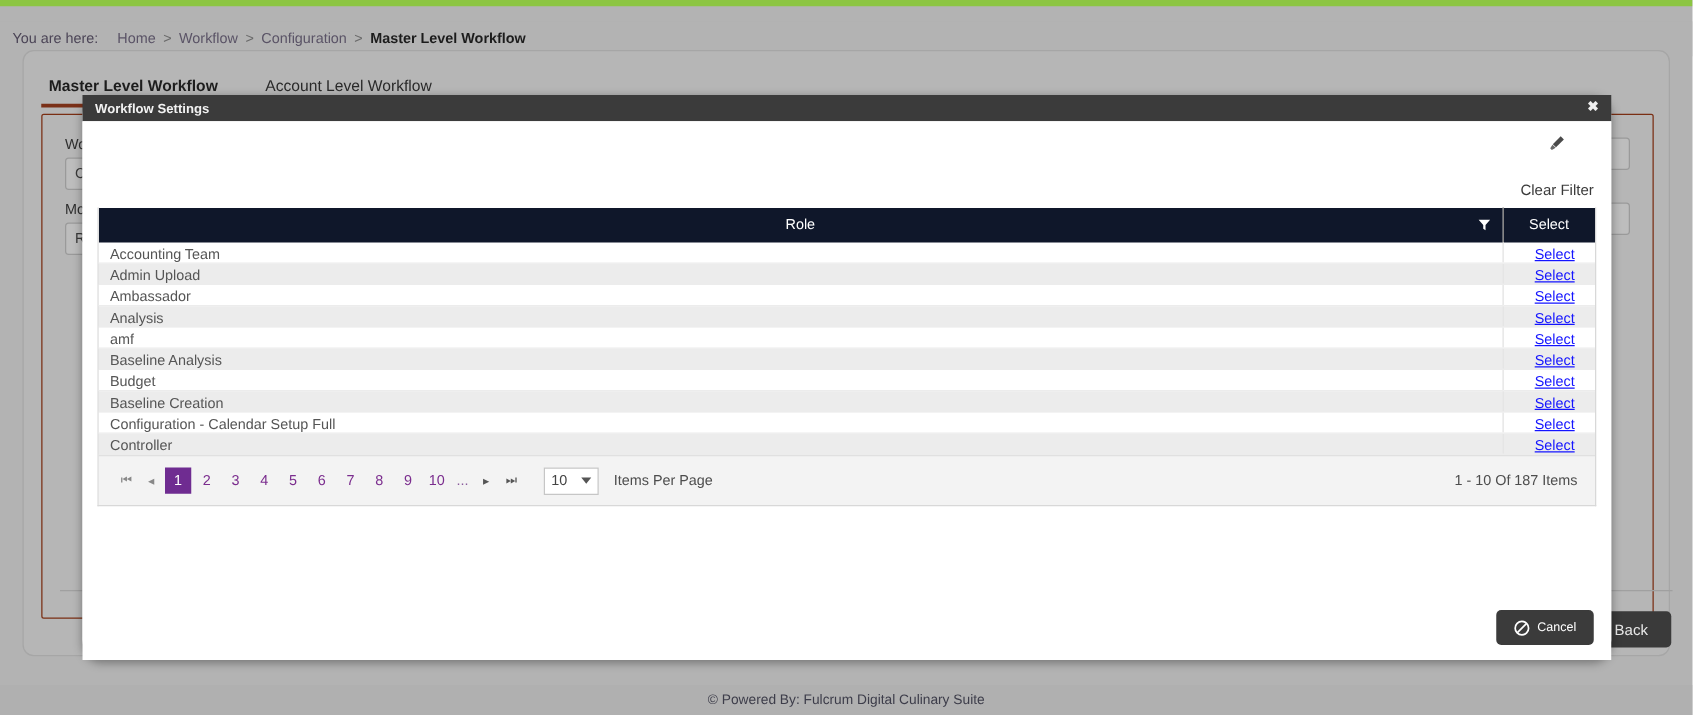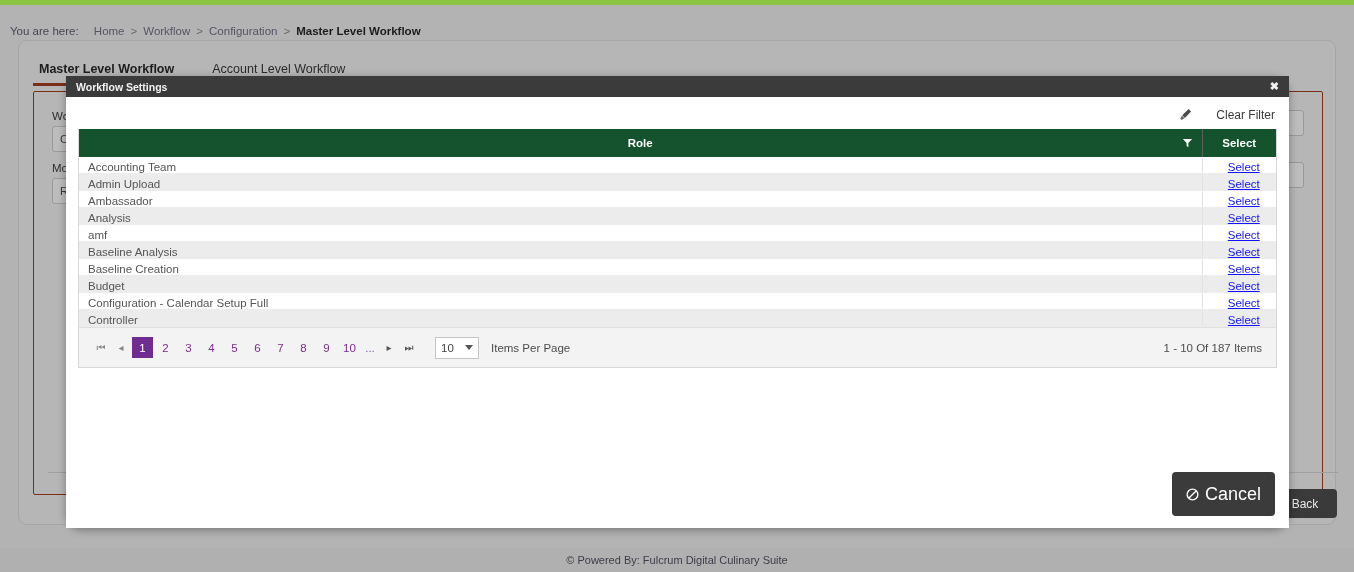--- a/index.html
+++ b/index.html
@@ -144,40 +144,40 @@
     position: relative;
   }
 
   
   .clear-filter-row {
     display: flex; justify-content: flex-end; align-items: center;
     padding: 11px 14px 7px 0;
   }
   .clear-filter {
     display: flex; align-items: center; gap: 23px;
-    font-size: 12px; color: #3a3a3a; cursor: pointer;
+    font-size: 12px; color: #3a3a3a; cursor: pointer; flex-direction: column;
   }
   .brush-icon { width: 15px; height: 14px; display:block; }
 
   
   .grid-wrap {
     margin: 0 12px;
     border: 1px solid #d8d8d8;
     border-top: none;
   }
   table.grid {
     width: 100%;
     border-collapse: collapse;
     table-layout: fixed;
   }
   table.grid thead th {
-    background: #14532d;
+    background: #0f172a;
     color: #ffffff;
     font-size: 11.5px;
-    font-weight: bold;
+    font-weight: normal;
     height: 28px;
     padding: 0;
     position: relative;
   }
   th.col-role { text-align: center; }
   th.col-select { width: 74px; border-left: 1px solid #5e5e5e; text-align: center; }
   .funnel {
     position: absolute; right: 9px; top: 50%;
     transform: translateY(-50%);
     width: 11px; height: 11px;
@@ -264,23 +264,23 @@
   
   .modal-footer {
     position: absolute;
     right: 14px; bottom: 12px;
   }
   .cancel-btn {
     background: #3b3b3b;
     color: #ffffff;
     border: none;
     border-radius: 4px;
-    height: 44px;
+    height: 28px;
     padding: 0 14px;
-    font-size: 18px;
+    font-size: 10px;
     display: flex; align-items: center; gap: 6px;
     cursor: pointer;
     font-family: "Liberation Sans", sans-serif;
   }
   .ban-icon { width: 13px; height: 13px; }
 </style>
 </head>
 <body>
 
 <div class="top-accent"></div>
@@ -376,25 +376,25 @@
             </tr>
             <tr>
               <td>amf</td>
               <td class="cell-select"><a href="#">Select</a></td>
             </tr>
             <tr>
               <td>Baseline Analysis</td>
               <td class="cell-select"><a href="#">Select</a></td>
             </tr>
             <tr>
+              <td>Budget</td>
+              <td class="cell-select"><a href="#">Select</a></td>
+            </tr>
+            <tr>
               <td>Baseline Creation</td>
-              <td class="cell-select"><a href="#">Select</a></td>
-            </tr>
-            <tr>
-              <td>Budget</td>
               <td class="cell-select"><a href="#">Select</a></td>
             </tr>
             <tr>
               <td>Configuration - Calendar Setup Full</td>
               <td class="cell-select"><a href="#">Select</a></td>
             </tr>
             <tr>
               <td>Controller</td>
               <td class="cell-select"><a href="#">Select</a></td>
             </tr>

